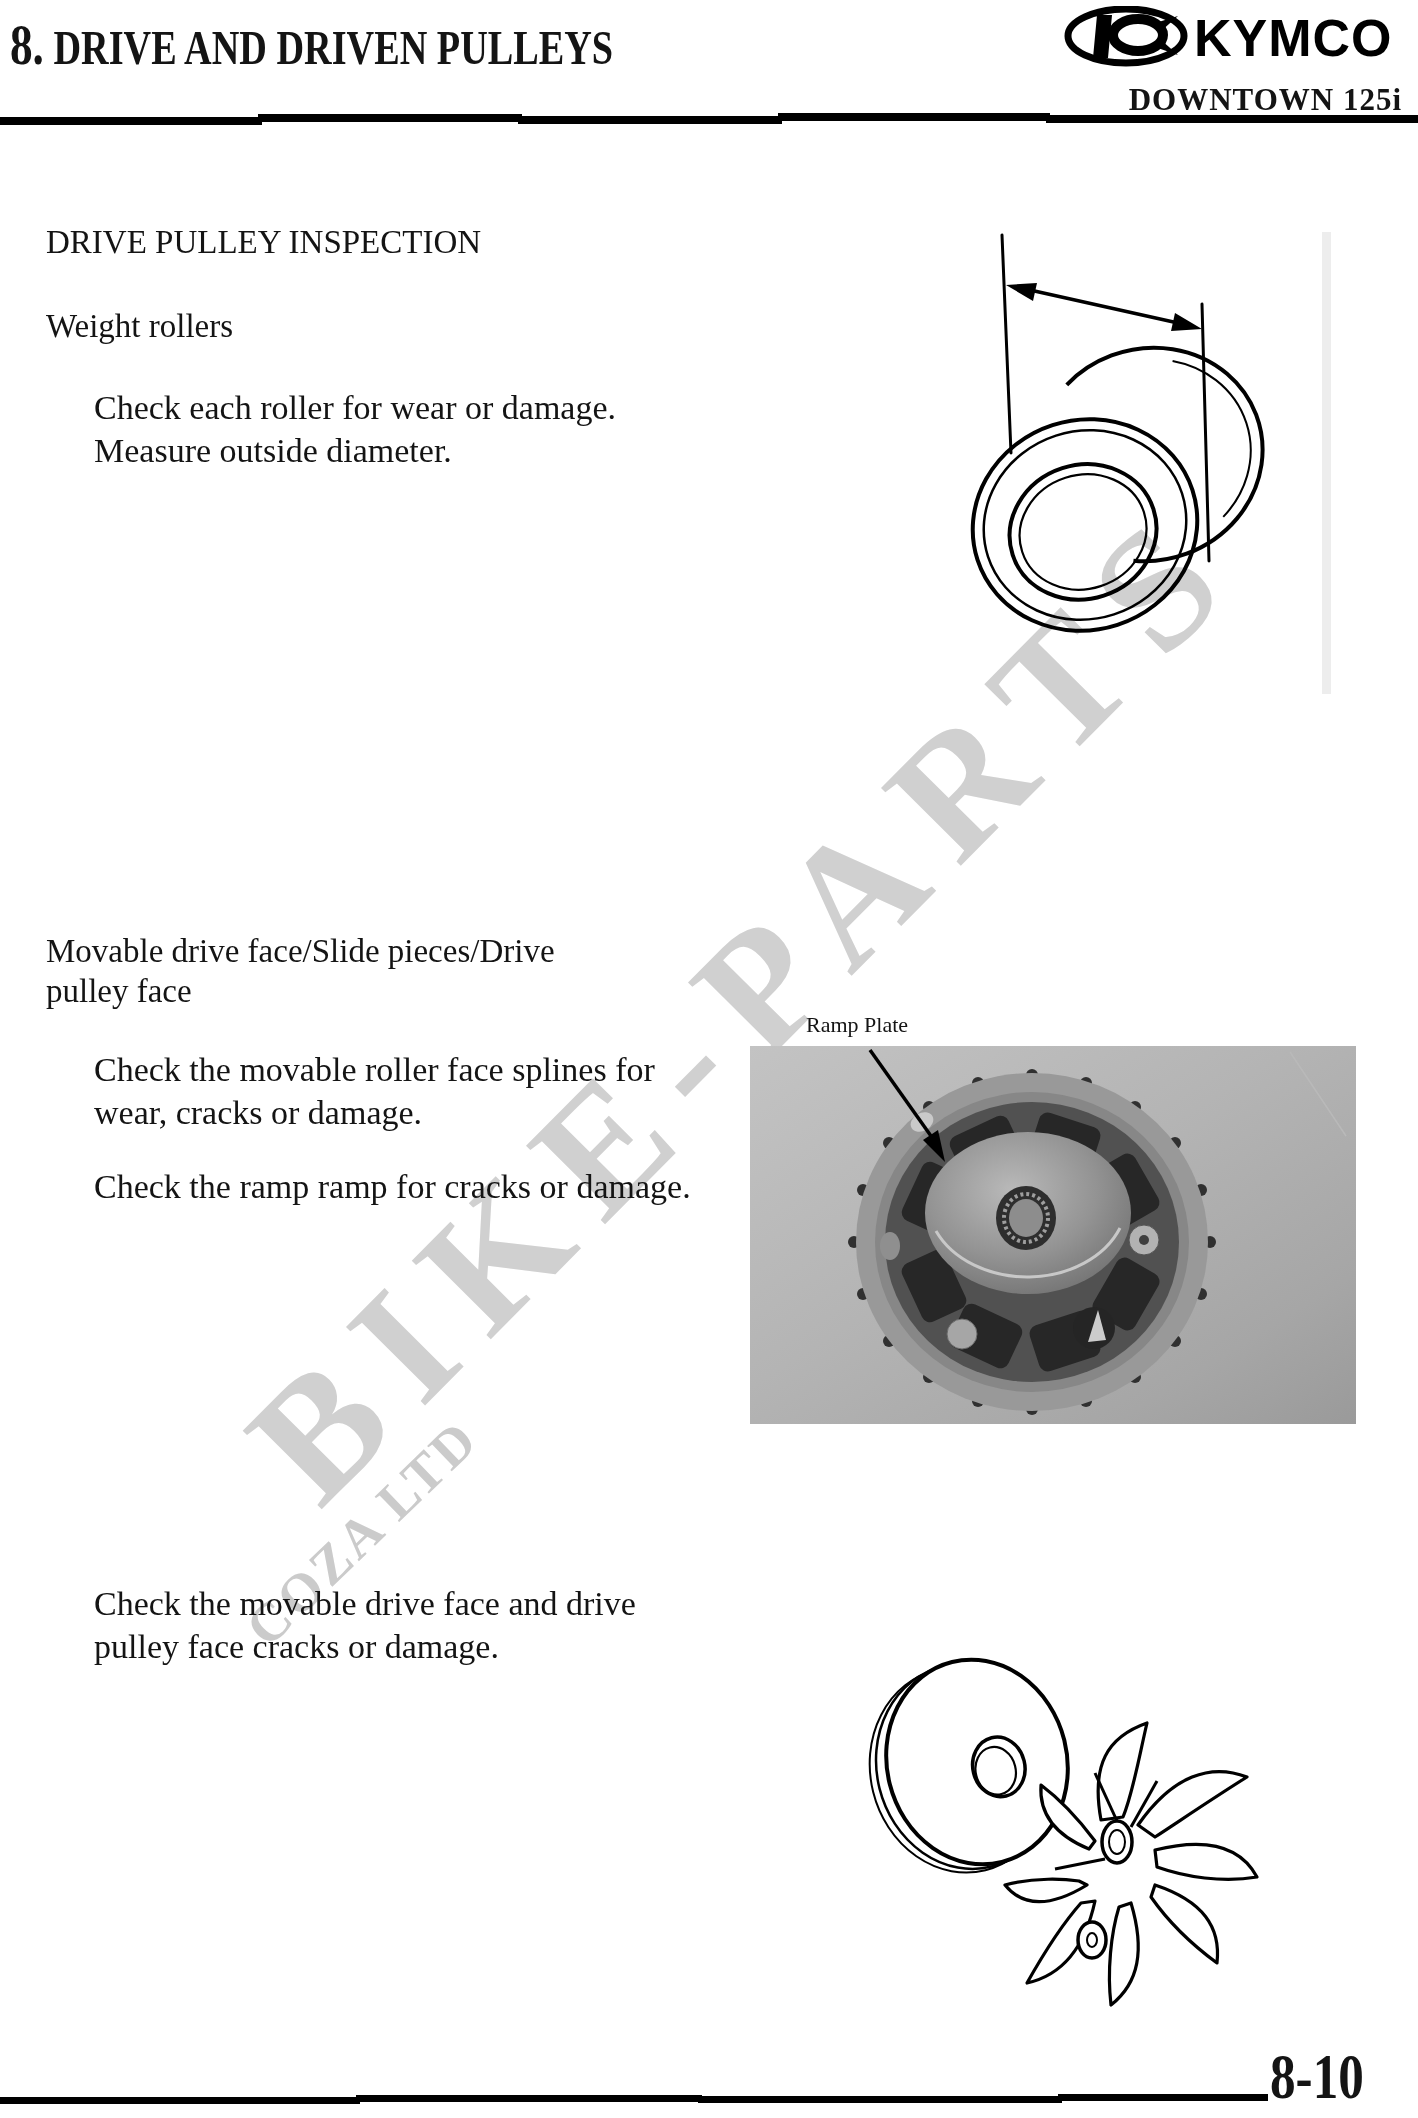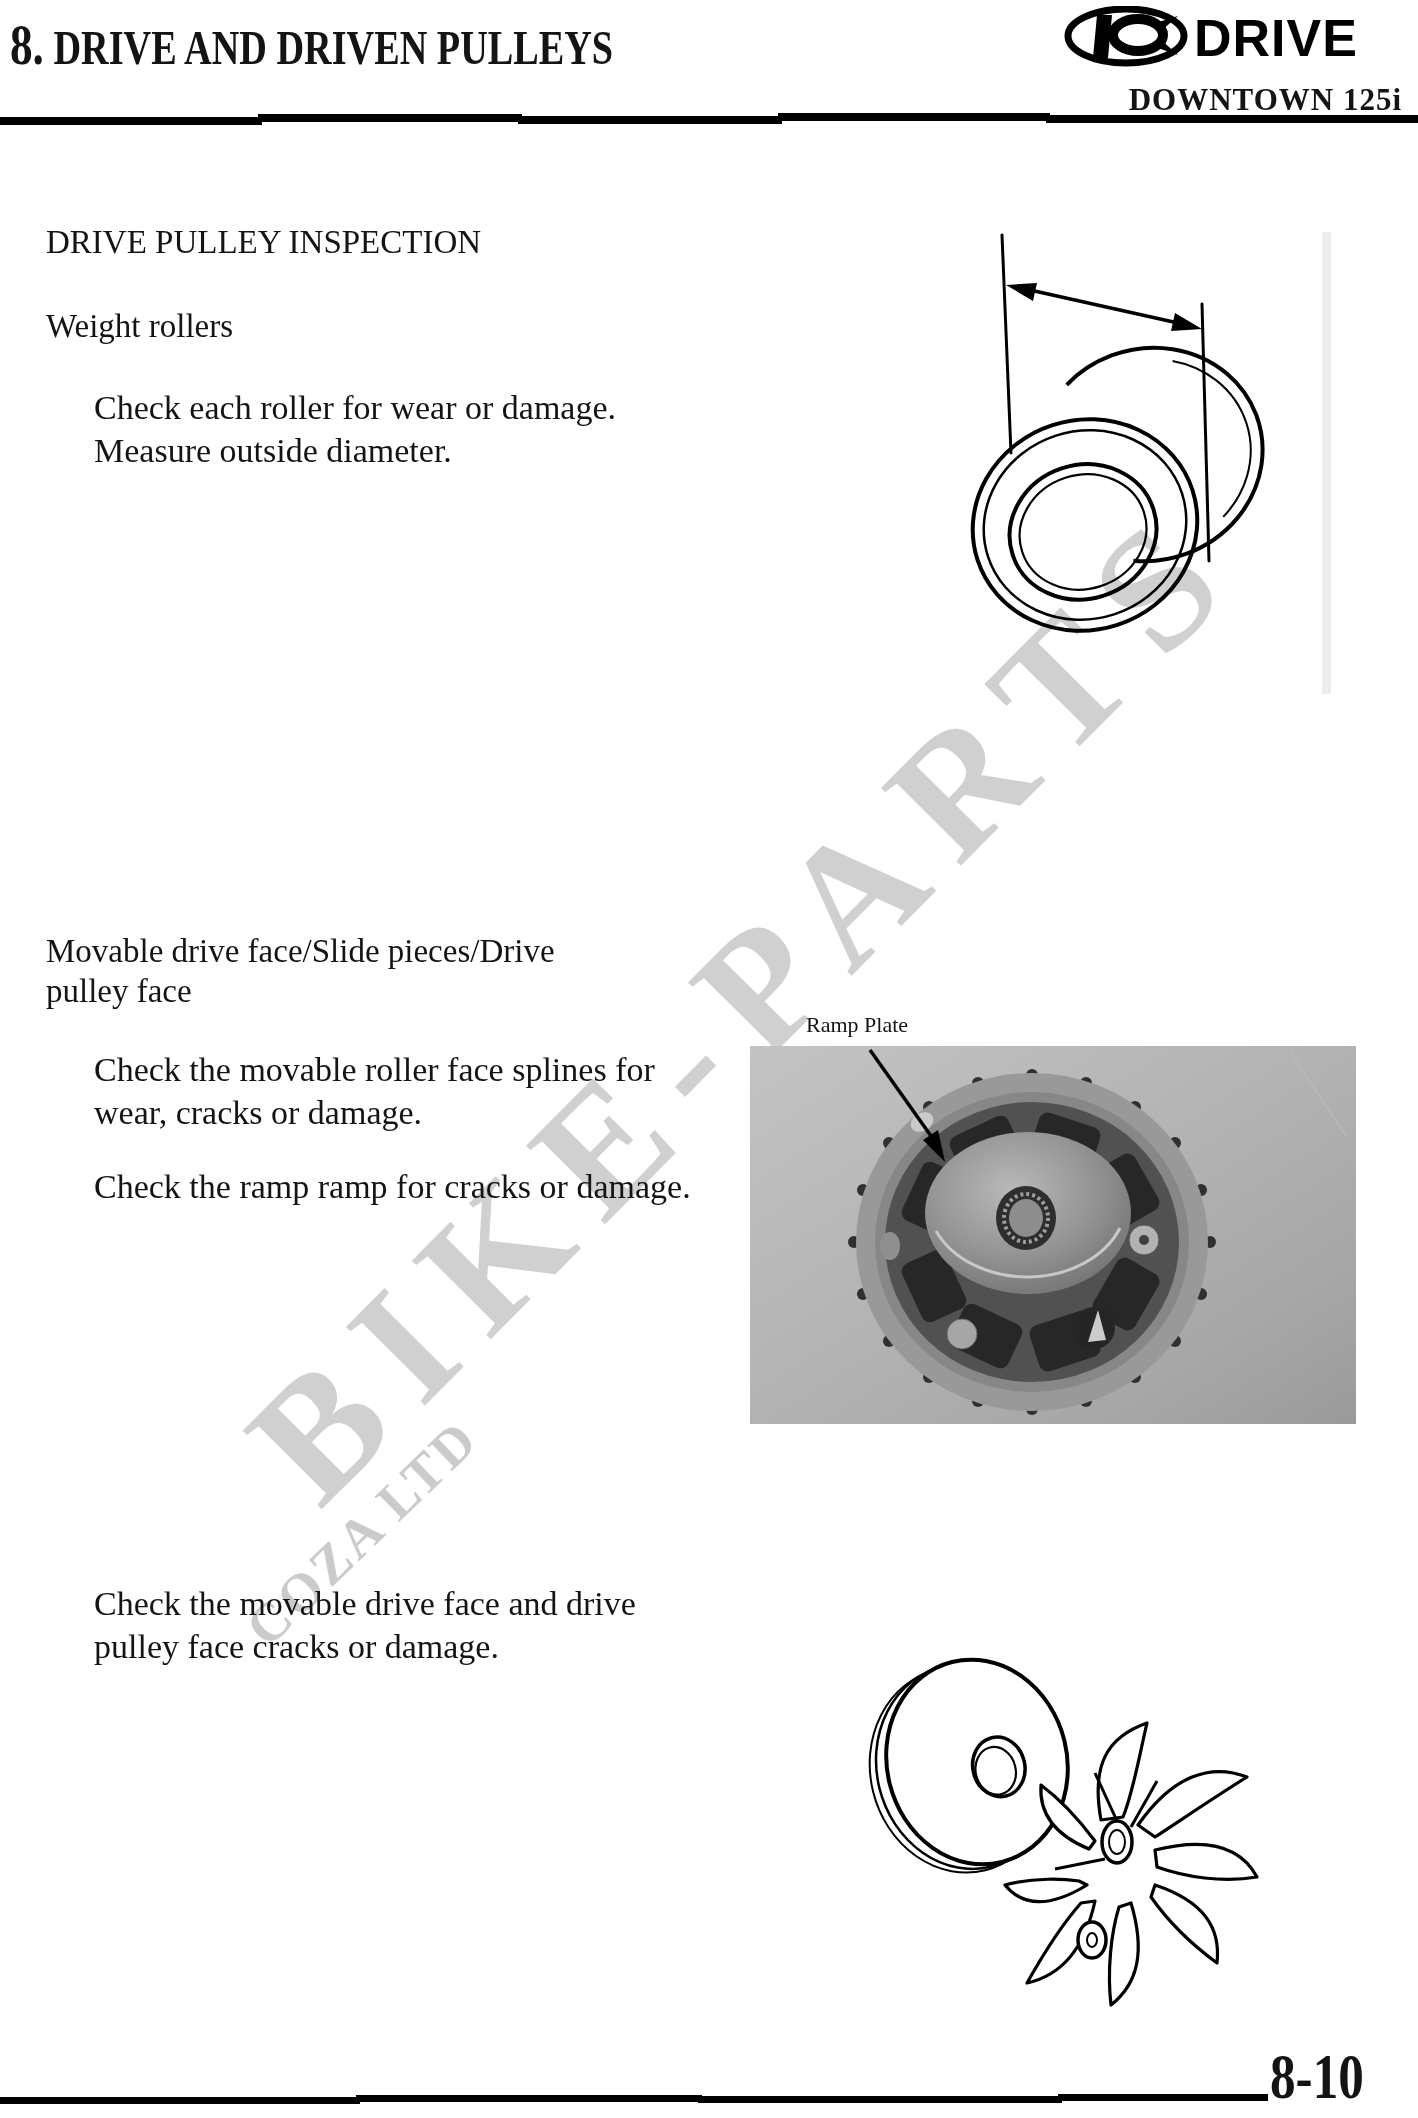--- a/index.html
+++ b/index.html
@@ -71,21 +71,21 @@
 
   <div class="h1"><span class="num">8.</span><span class="rest"> DRIVE AND DRIVEN PULLEYS</span></div>
 
   <svg class="logo" width="126" height="62" viewBox="0 0 126 62">
     <ellipse cx="62" cy="30" rx="58" ry="27" fill="none" stroke="#000" stroke-width="7"></ellipse>
     <path d="M33,9 L48,9 L44,52 L29,52 Z" fill="#000"></path>
     <ellipse cx="74" cy="29" rx="25" ry="16" fill="none" stroke="#000" stroke-width="10"></ellipse>
     <path d="M88,18 L114,10 L96,26 Z" fill="#000"></path>
     <path d="M88,40 L114,49 L96,33 Z" fill="#000"></path>
   </svg>
-  <div class="brand">DRIVE</div>
+  <div class="brand">KYMCO</div>
   <div class="model">DOWNTOWN 125i</div>
 
   <div class="rule-seg" style="left:0;top:117px;width:262px;"></div>
   <div class="rule-seg" style="left:258px;top:114px;width:264px;"></div>
   <div class="rule-seg" style="left:518px;top:116px;width:264px;"></div>
   <div class="rule-seg" style="left:778px;top:113px;width:272px;"></div>
   <div class="rule-seg" style="left:1046px;top:115px;width:372px;"></div>
 
   <div class="t bold" style="top:224px;">DRIVE PULLEY INSPECTION</div>
   <div class="t bold" style="top:308px;">Weight rollers</div>

